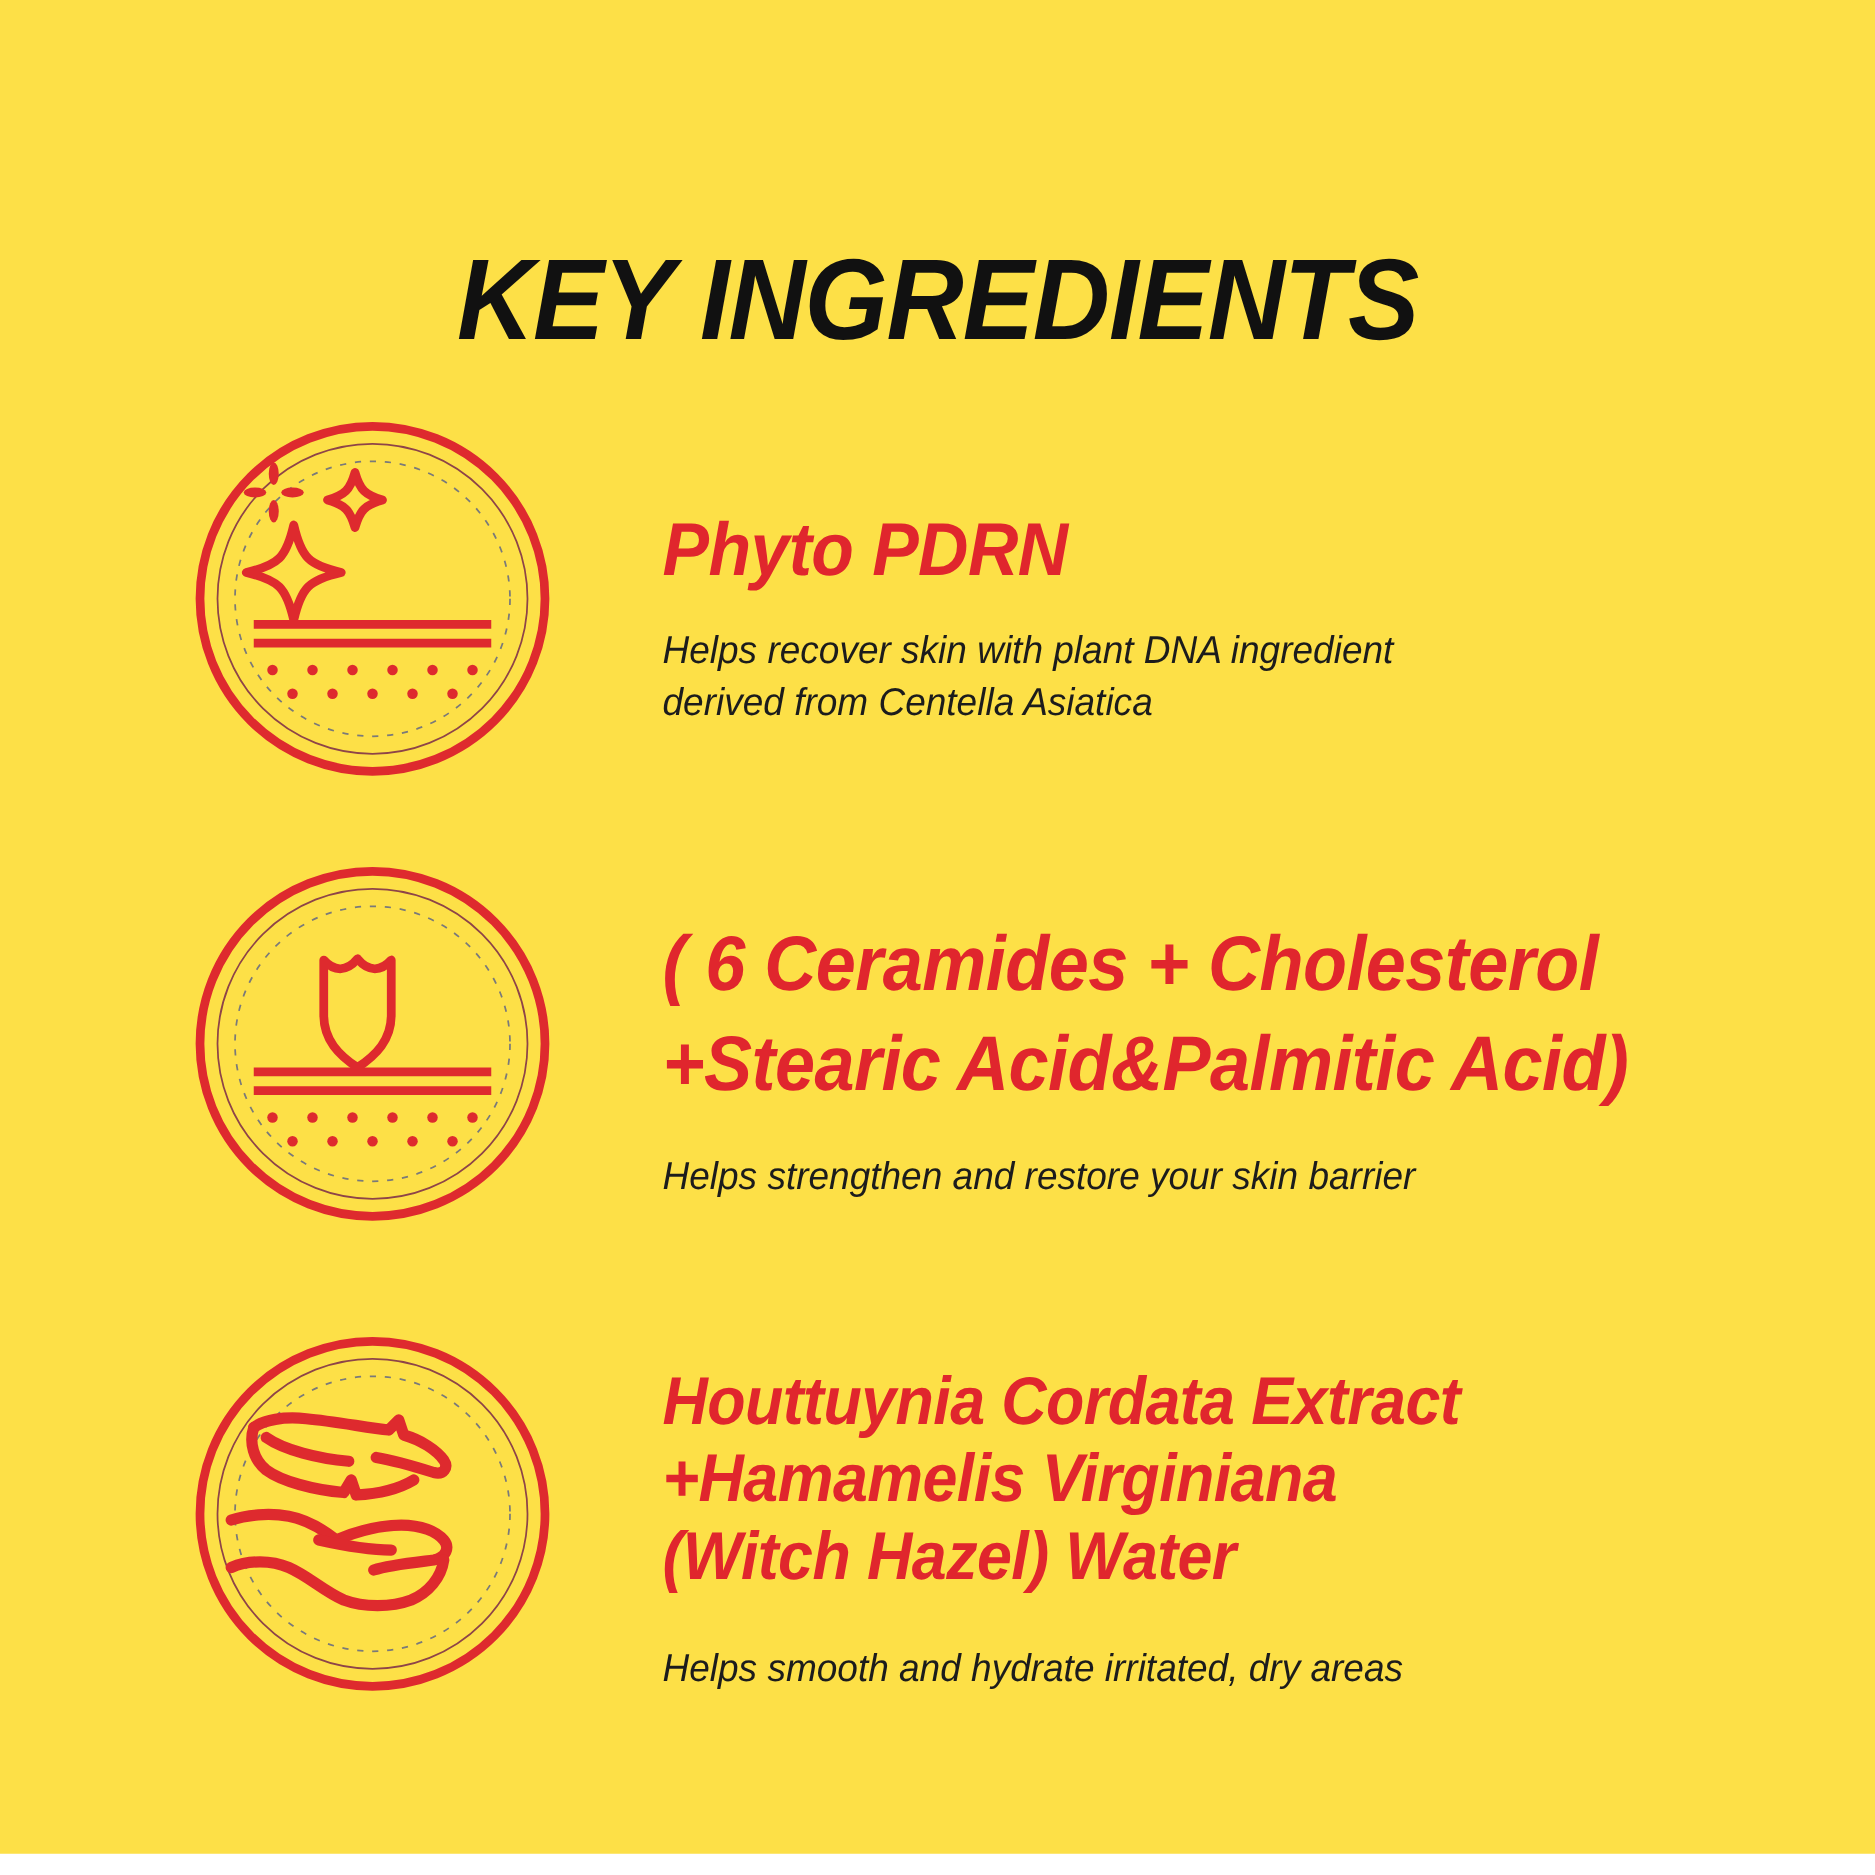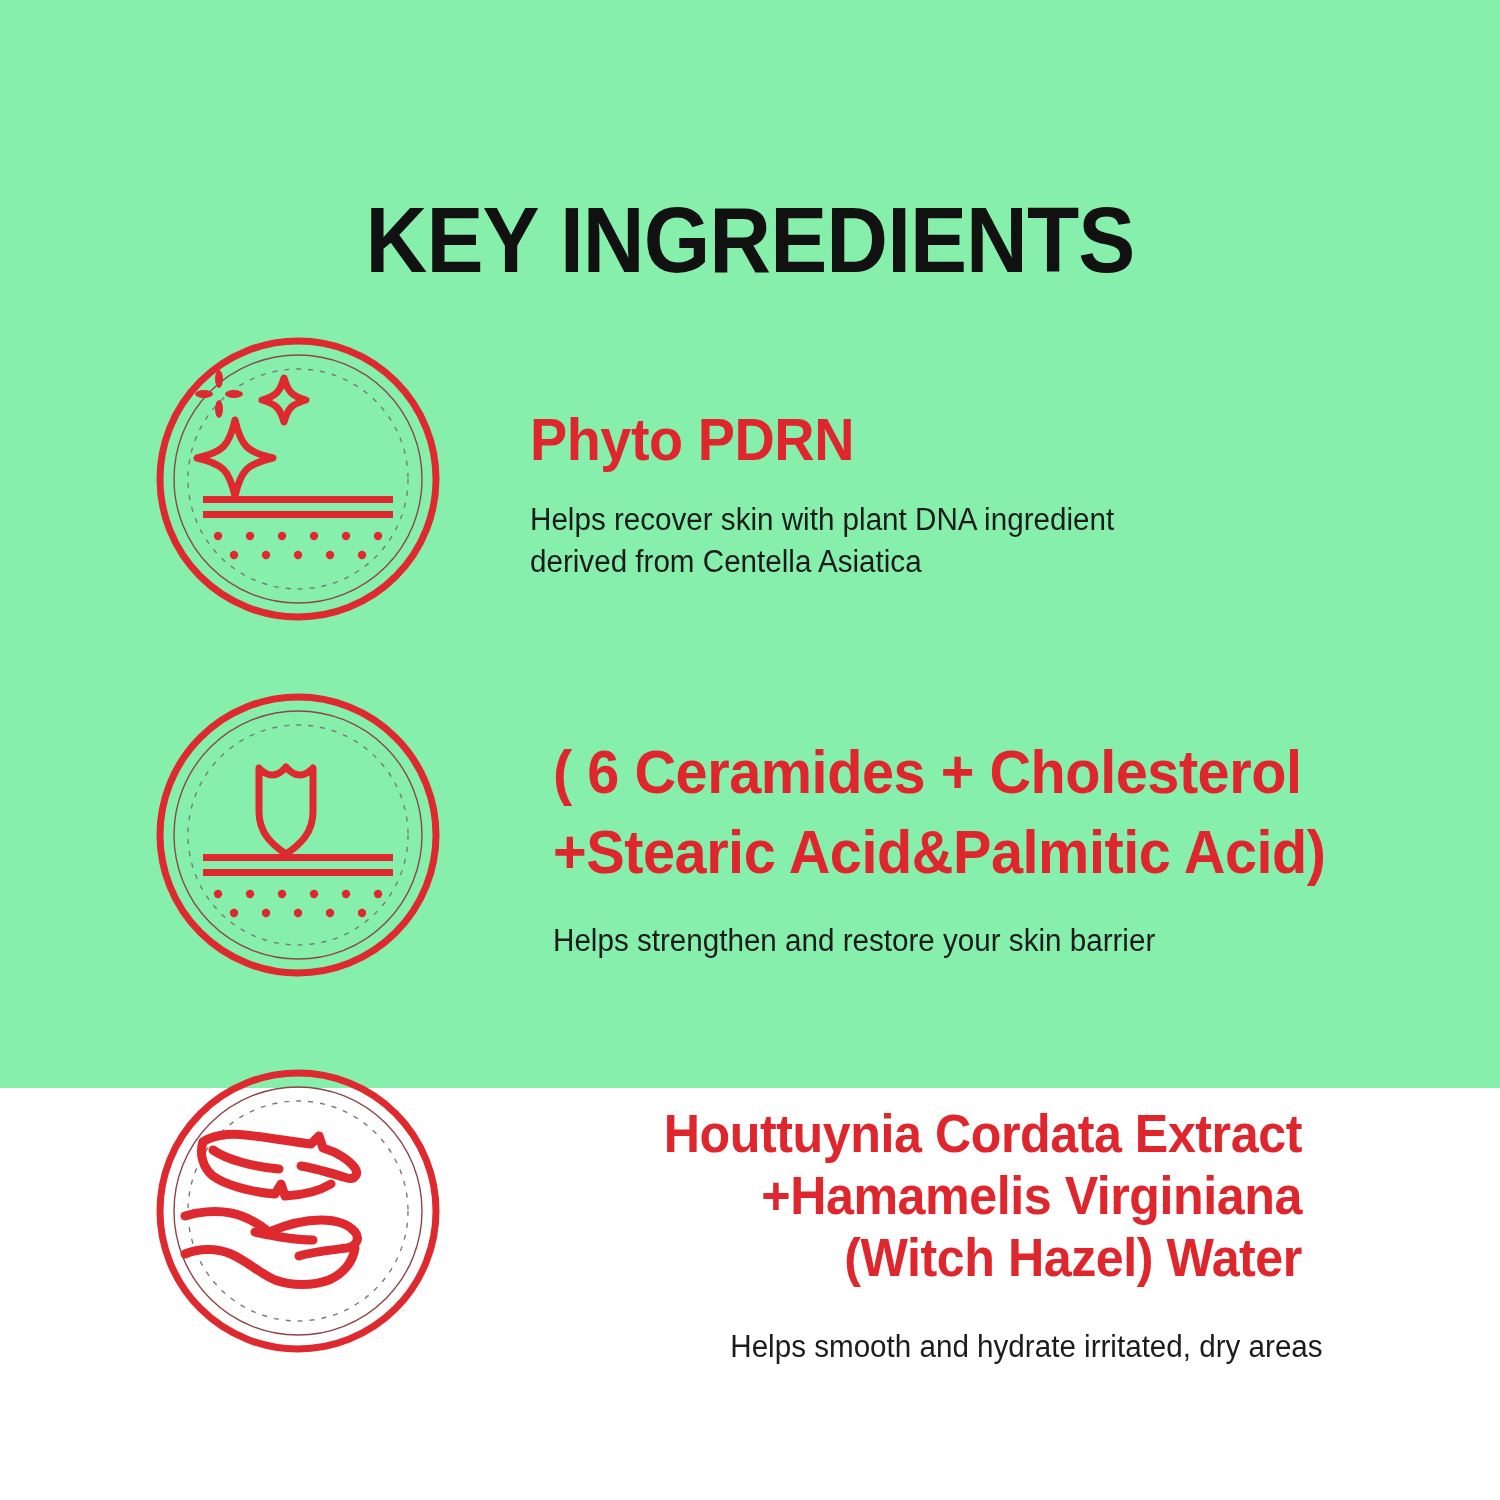--- a/index.html
+++ b/index.html
@@ -12,22 +12,23 @@
     height: 1500px;
     font-family: "Liberation Sans", sans-serif;
     -webkit-font-smoothing: antialiased;
     overflow: hidden;
     position: relative;
   }
 
   .page {
     position: relative;
     width: 1500px;
-    height: 1088px;
-    background: #86efac;
+    height: 1483px;
+    background: #fde047;
+    font-style: italic;
   }
 
   
   .page-title {
     position: absolute;
     left: 0;
     top: 128px;
     width: 1500px;
     text-align: center;
     font-family: "Liberation Sans", sans-serif;
@@ -89,25 +90,25 @@
     margin: 0;
     transform: scaleX(0.955);
     transform-origin: left top;
   }
   .ingredient-desc .ln { display: block; white-space: nowrap; }
 
   
   #row-0 .ingredient-text { top: 71px; }
   #row-0 .ingredient-desc { margin-top: 26px; }
 
-  #row-1 .ingredient-text { top: 40px; margin-left: 23px; }
+  #row-1 .ingredient-text { top: 40px; }
   #row-1 .ingredient-title { font-size: 62px; line-height: 80px; }
   #row-1 .ingredient-desc { margin-top: 28px; }
 
-  #row-2 .ingredient-text { top: 34px; text-align: right; }
+  #row-2 .ingredient-text { top: 22px; }
   #row-2 .ingredient-title { font-size: 54px; line-height: 62px; }
   #row-2 .ingredient-desc { margin-top: 38px; }
 </style>
 </head>
 <body>
 
 <div class="page">
 
   <h1 class="page-title">KEY INGREDIENTS</h1>
 

